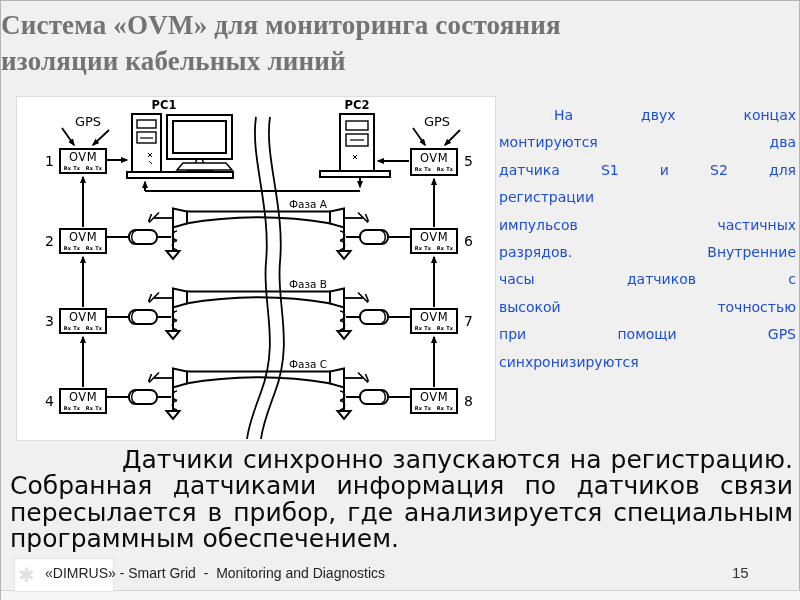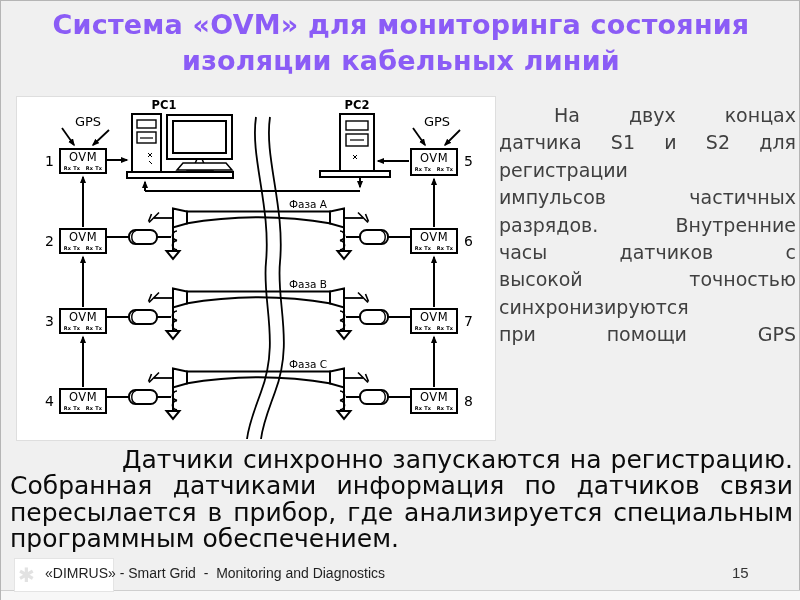--- a/index.html
+++ b/index.html
@@ -1,24 +1,24 @@
 <!DOCTYPE html>
 <html><head>
 <meta charset="utf-8">
 <style>
   html,body{margin:0;padding:0;}
   body{width:800px;height:600px;overflow:hidden;background:#f0f0f0;
        font-family:"DejaVu Sans",sans-serif;color:#000;position:relative;}
   .slide{position:absolute;inset:0;border:1px solid #b5b5b5;box-sizing:border-box;background:#f0f0f0;}
-  .title{position:absolute;top:6px;left:0;width:800px;text-align:center;
-         font-weight:bold;font-size:27px;line-height:36px;color:#8b5cf6;letter-spacing:0.2px;}
+  .title{position:absolute;top:6px;left:0;width:800px;
+         font-weight:bold;font-size:27px;line-height:36px;color:#737373;letter-spacing:0.2px;font-family:Liberation Serif, serif;}
   .panel{position:absolute;left:15px;top:95px;width:480px;height:345px;background:#ffffff;
          border:1px solid #dedede;box-sizing:border-box;}
   .panel svg{display:block;}
-  .side-text{position:absolute;left:498px;top:101px;width:297px;font-size:19px;line-height:27.4px;color:#404040;}
+  .side-text{position:absolute;left:498px;top:101px;width:297px;font-size:14px;line-height:27.4px;color:#1d4ed8;}
   .bottom-text{position:absolute;left:9px;top:446px;width:783px;font-size:25px;line-height:26.3px;color:#0b0b0b;}
   .jline{text-align:justify;text-align-last:justify;white-space:normal;}
   .jline.last{text-align-last:left;}
   .side-text .indent{padding-left:55px;}
   .bottom-text .indent{padding-left:112px;}
   .footer-rule{position:absolute;left:0;top:589px;width:800px;height:1px;background:#cfcfcf;}
   .footer-under{position:absolute;left:0;top:590px;width:800px;height:10px;background:#f7f7f7;}
   .logo-box{position:absolute;left:13px;top:557px;width:100px;height:34px;background:#ffffff;
             border:1px solid #e4e4e4;box-sizing:border-box;}
   .logo-mark{position:absolute;left:3px;top:4px;font-size:20px;color:#e2e2e2;}
@@ -199,28 +199,29 @@
 
       <g stroke="#000" stroke-width="1.8" fill="none">
         <path d="M239,20 C233,60 254,110 249,165 C245,205 263,245 244,295 C238,312 232,326 230,342"></path>
         <path d="M253,20 C247,60 268,110 263,165 C259,205 277,245 258,295 C252,312 246,326 244,342"></path>
       </g>
     </svg>
   </div>
 
   <div class="side-text">
     <div class="jline indent">На двух концах</div>
+    <div class="jline">монтируются два</div>
     <div class="jline">датчика S1 и S2 для</div>
     <div class="jline">регистрации</div>
     <div class="jline">импульсов частичных</div>
     <div class="jline">разрядов. Внутренние</div>
     <div class="jline">часы датчиков с</div>
     <div class="jline">высокой точностью</div>
+    <div class="jline">при помощи GPS</div>
     <div class="jline">синхронизируются</div>
-    <div class="jline">при помощи GPS</div>
   </div>
 
   <div class="bottom-text">
     <div class="jline indent">Датчики синхронно запускаются на регистрацию.</div>
     <div class="jline">Собранная датчиками информация по датчиков связи</div>
     <div class="jline">пересылается в прибор, где анализируется специальным</div>
     <div class="jline last">программным обеспечением.</div>
   </div>
 
   <div class="footer-rule"></div>

